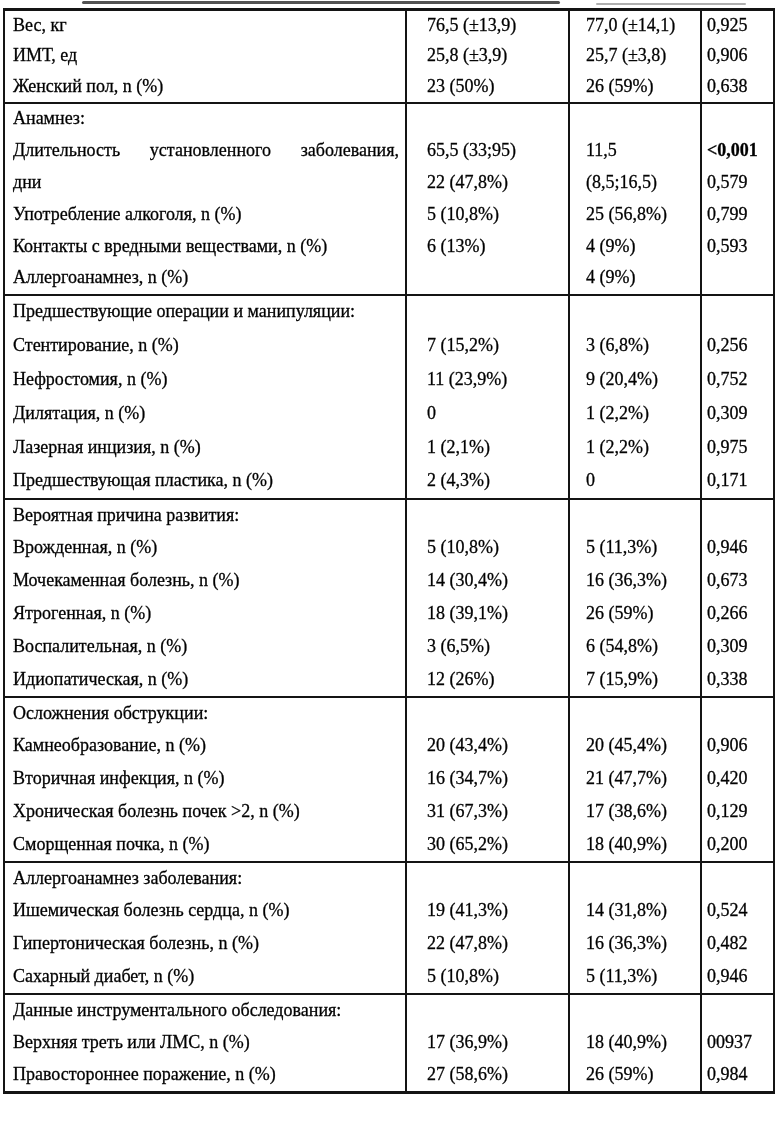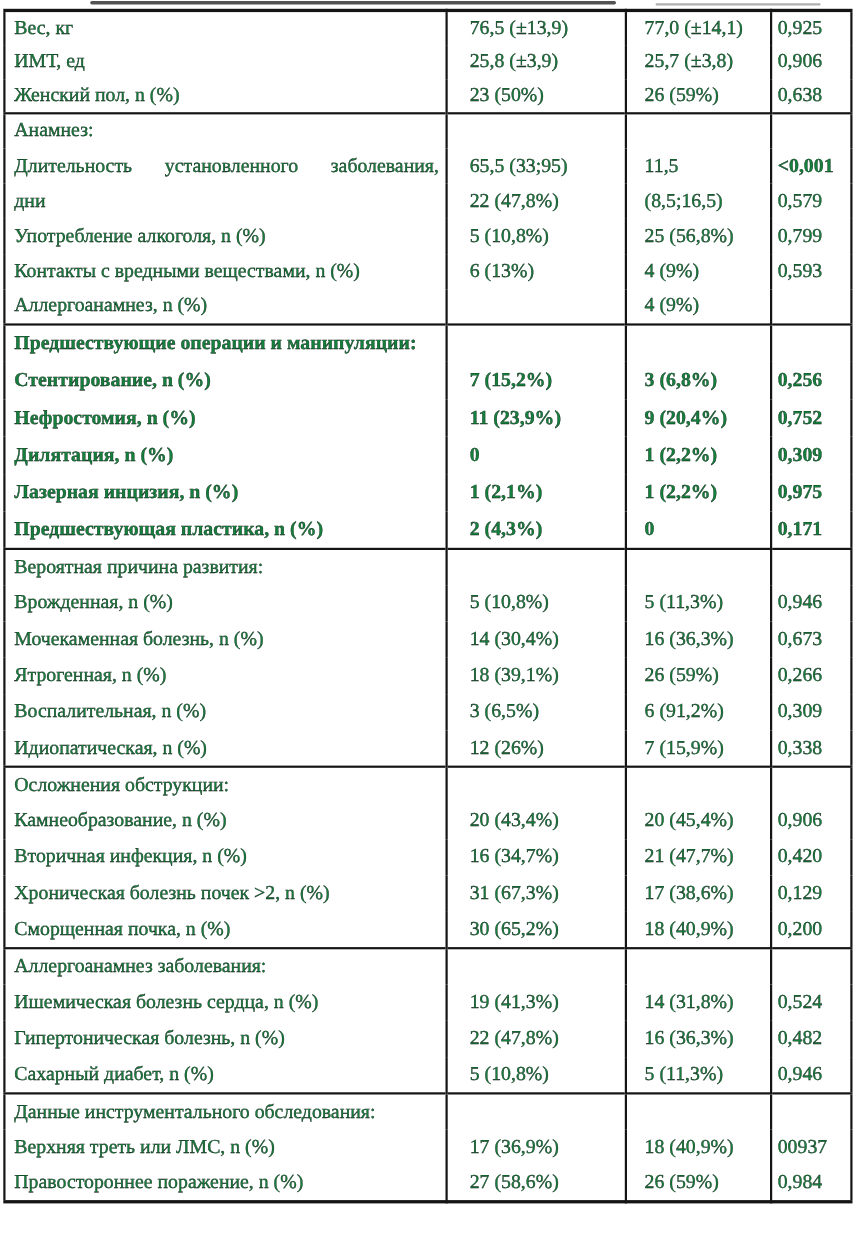--- a/index.html
+++ b/index.html
@@ -2,21 +2,21 @@
 <html><head>
 <meta charset="utf-8">
 <style>
   html, body { margin: 0; padding: 0; background: #ffffff; }
   .page {
     position: relative;
     width: 780px;
     height: 1137px;
     background: #ffffff;
     font-family: "Liberation Serif", "DejaVu Serif", serif;
-    color: #15803d;
+    color: #000000;
     overflow: hidden;
   }
   
   .smudge-top {
     position: absolute; left: 82px; top: 1px; width: 478px; height: 3px;
     background: rgba(25,25,25,0.75); border-radius: 2px;
   }
   .smudge-top2 {
     position: absolute; left: 596px; top: 3px; width: 150px; height: 2px;
     background: rgba(25,25,25,0.35); border-radius: 2px;
@@ -43,21 +43,21 @@
   }
   td.c0 { border-left: none; padding-left: 8px; padding-right: 6px; }
   td.c1 { padding-left: 20px; }
   td.c2 { padding-left: 16px; }
   td.c3 { padding-left: 5px; padding-right: 0; }
   td.justify { white-space: normal; text-align: justify; text-align-last: justify; }
   td.bold { font-weight: bold; }
   
   tbody.s0 tr { height: 31px; }
   tbody.s1 tr { height: 32px; }
-  tbody.s2 tr { height: 34px; font-weight: bold; }
+  tbody.s2 tr { height: 34px; }
   tbody.s3 tr { height: 33px; }
   tbody.s4 tr { height: 33px; }
   tbody.s5 tr { height: 33px; }
   tbody.s6 tr { height: 33px; }
 </style>
 </head>
 <body>
 
 <div class="page">
   <div class="smudge-top"></div>
@@ -186,21 +186,21 @@
         </tr>
         <tr>
           <td class="c0">Ятрогенная, n (%)</td>
           <td class="c1">18 (39,1%)</td>
           <td class="c2">26 (59%)</td>
           <td class="c3">0,266</td>
         </tr>
         <tr>
           <td class="c0">Воспалительная, n (%)</td>
           <td class="c1">3 (6,5%)</td>
-          <td class="c2">6 (91,2%)</td>
+          <td class="c2">6 (54,8%)</td>
           <td class="c3">0,309</td>
         </tr>
         <tr>
           <td class="c0">Идиопатическая, n (%)</td>
           <td class="c1">12 (26%)</td>
           <td class="c2">7 (15,9%)</td>
           <td class="c3">0,338</td>
         </tr>
       </tbody>
       <tbody class="s4">

